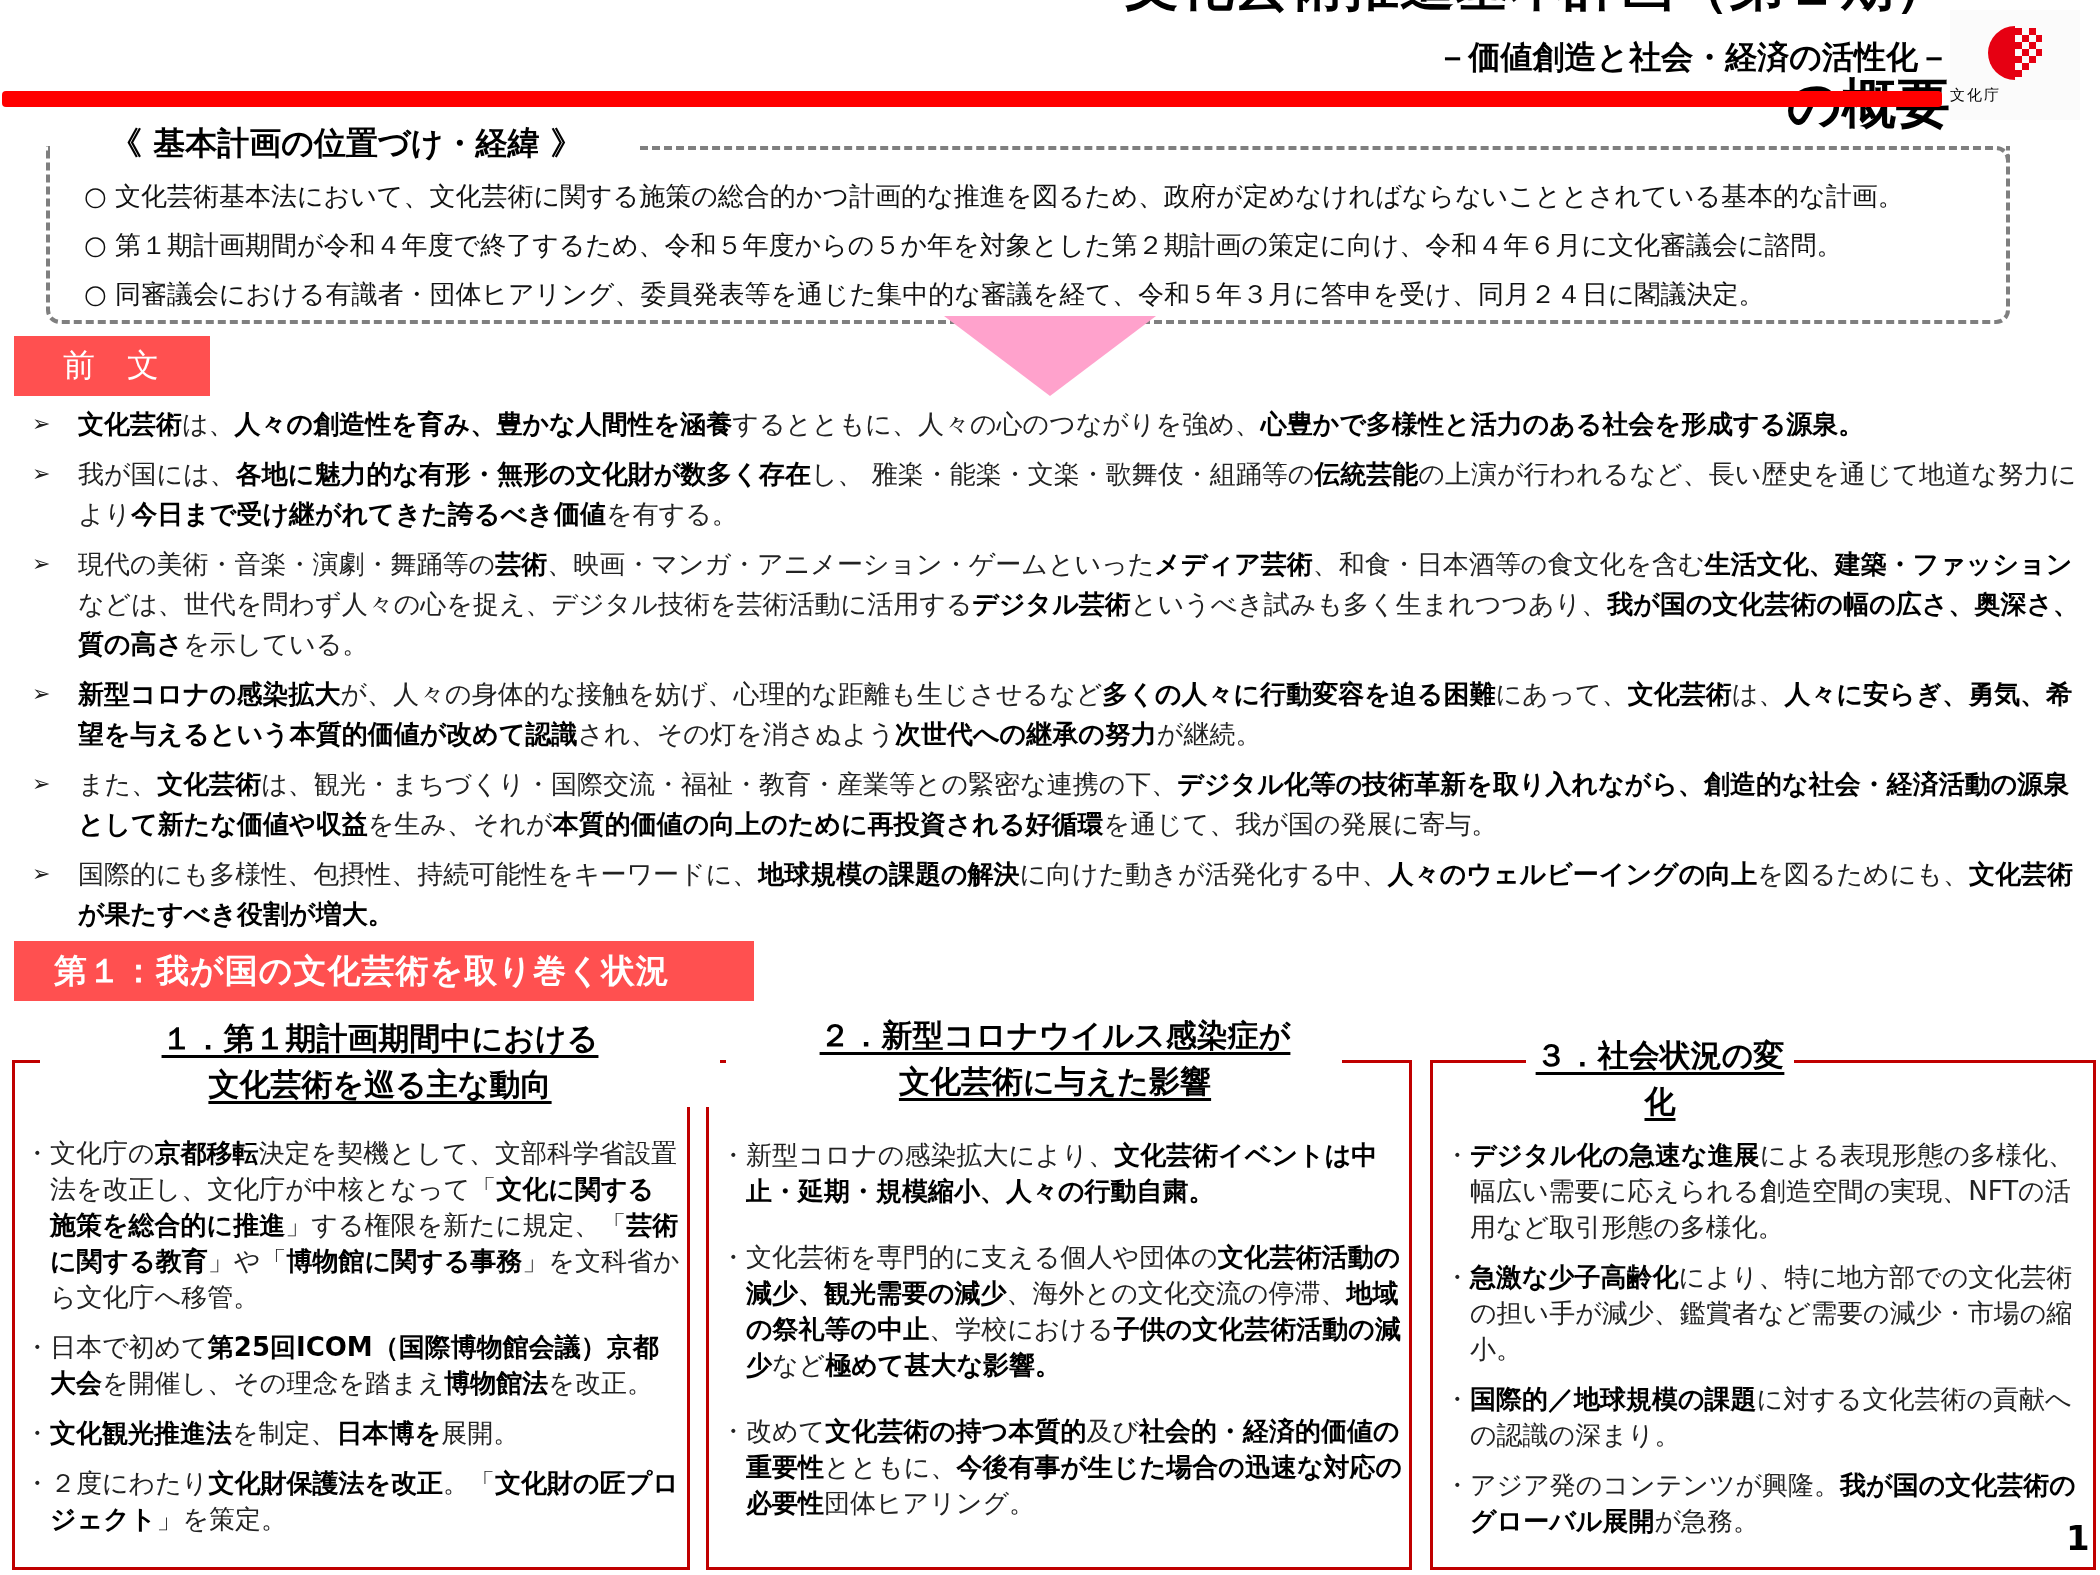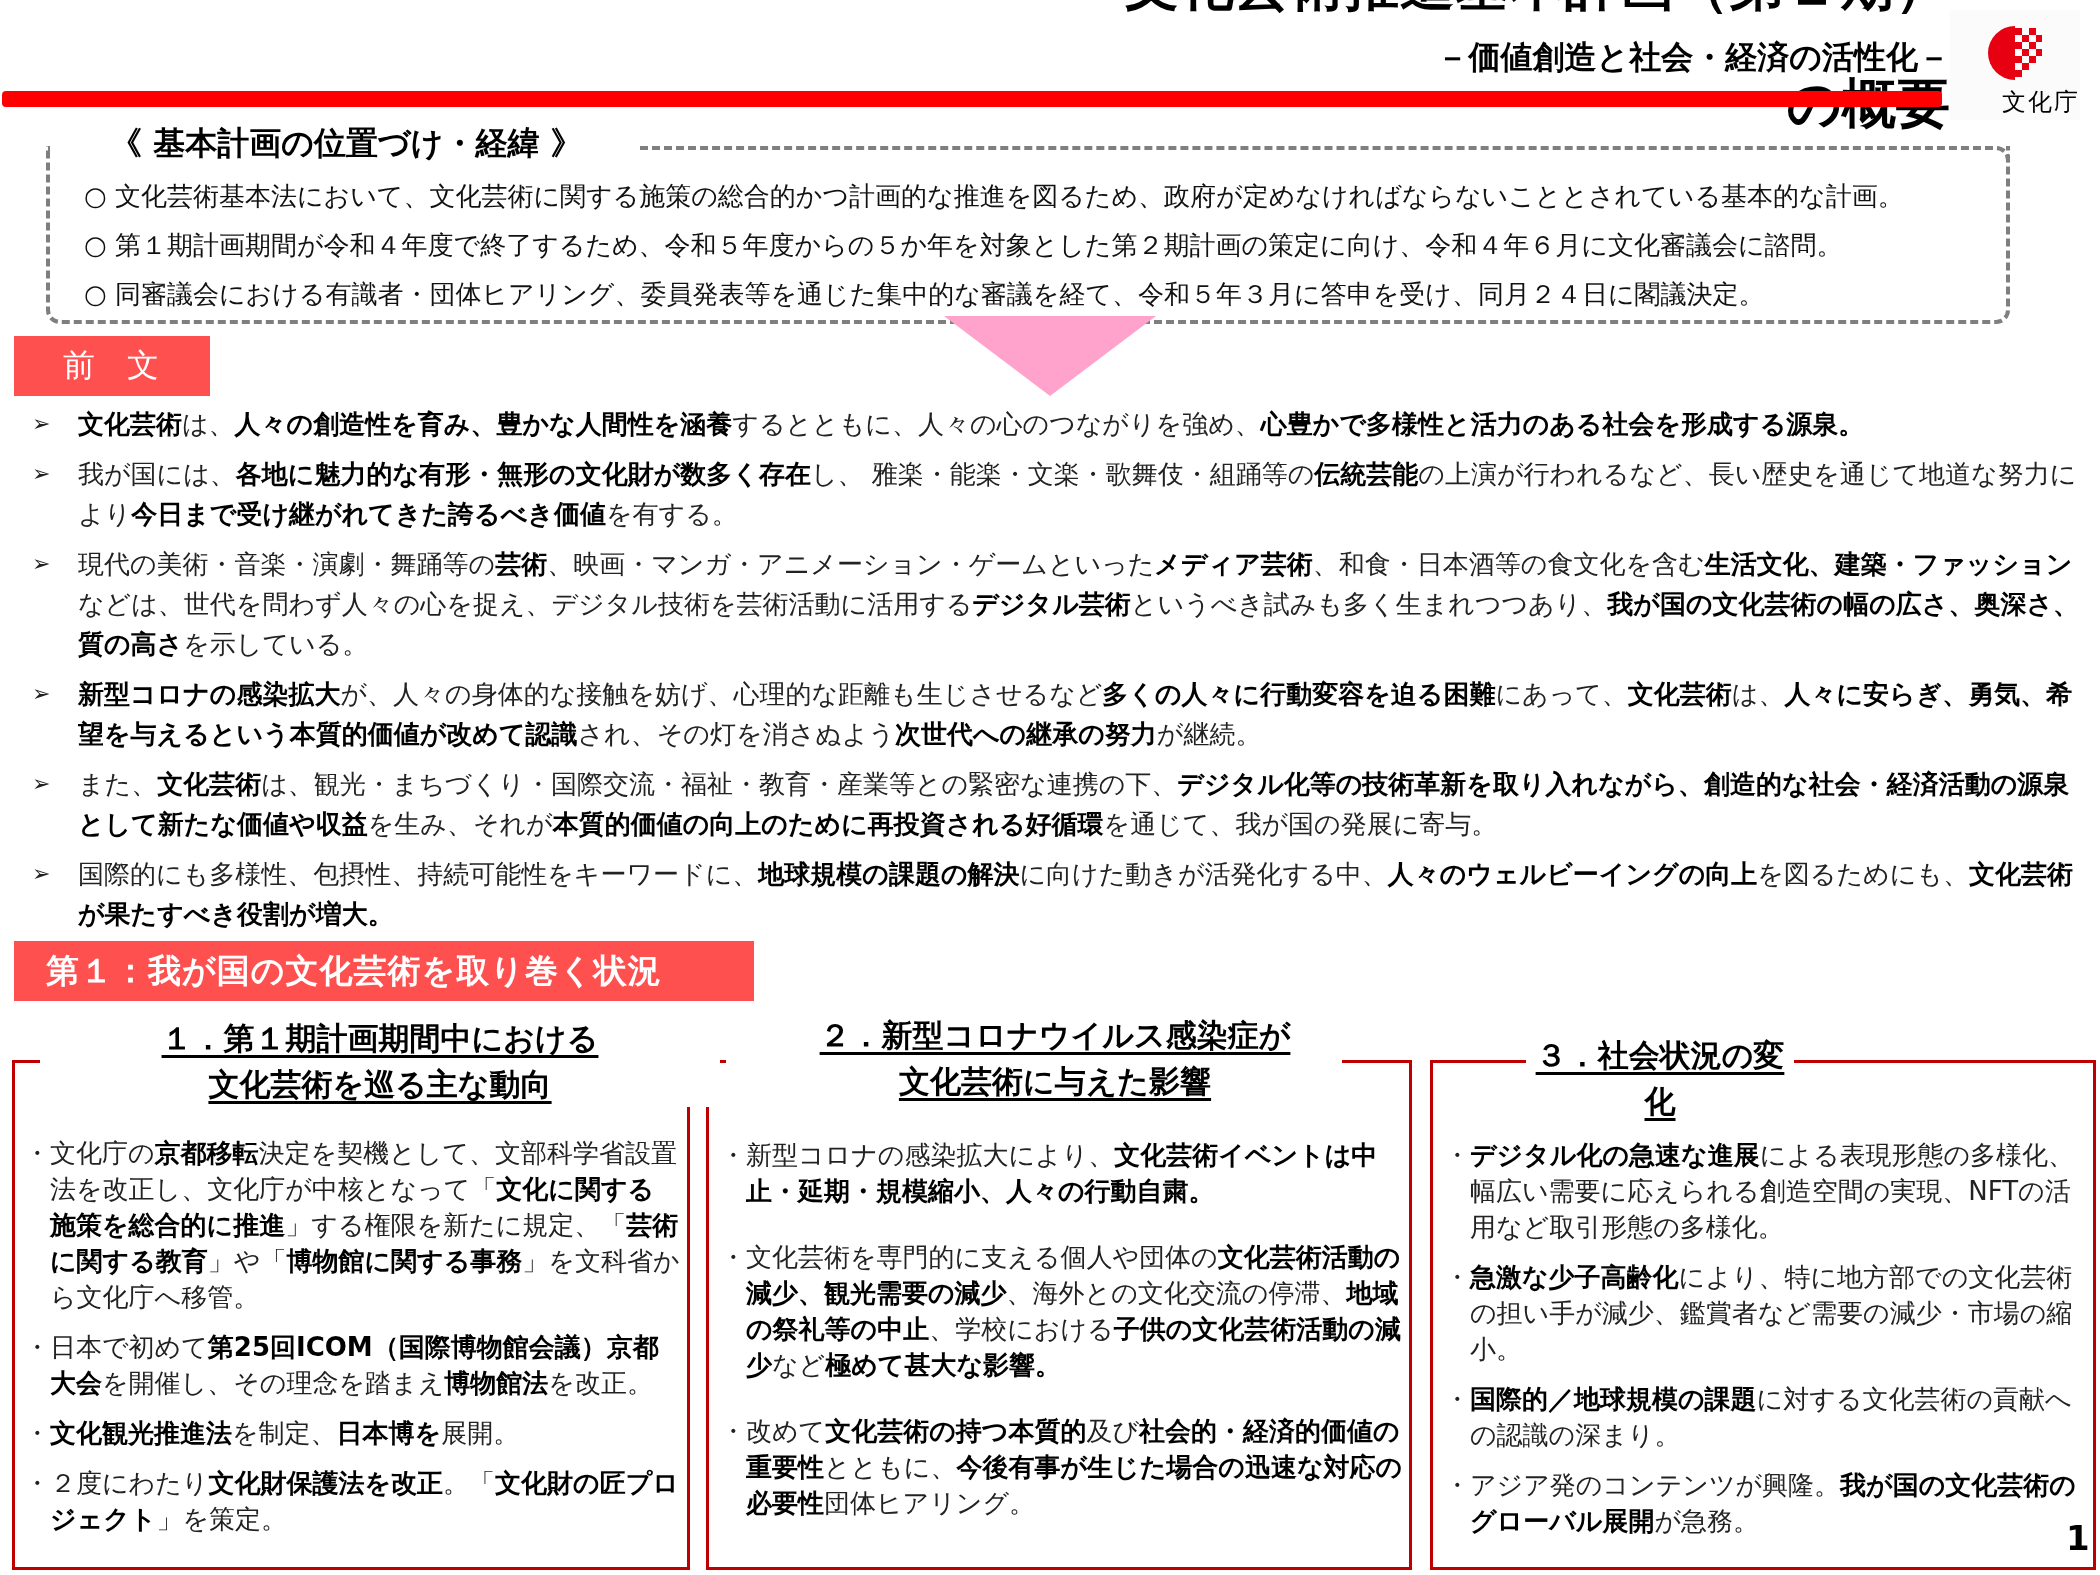--- a/index.html
+++ b/index.html
@@ -7,33 +7,33 @@
   body { position: relative; font-family: "DejaVu Sans", "Liberation Sans", sans-serif; color: #000; }
 
   .title-row { position: absolute; left: 0; top: 0; width: 1950px; height: 90px; display: flex; align-items: flex-end; justify-content: center; flex-direction: column; }
   .title-main { font-size: 54px; font-weight: bold; letter-spacing: 1px; line-height: 1; }
   .title-sub { font-size: 32px; font-weight: bold; margin-left: 30px; line-height: 1; padding-bottom: 4px; margin-top: 28px; }
   .title-end { font-size: 54px; font-weight: bold; line-height: 1; margin-left: 22px; }
   .red-bar { position: absolute; left: 2px; top: 91px; width: 1940px; height: 16px; background: #ff0000; border-radius: 4px; }
 
   .logo { position: absolute; left: 1950px; top: 10px; width: 130px; height: 110px; background: #fbfbfb; }
   .logo svg { position: absolute; left: 38px; top: 14px; }
-  .logo-text { position: absolute; left: 0; width: 130px; top: 76px; text-align: right; font-family: "DejaVu Serif", serif; font-size: 24px; letter-spacing: 2px; }
+  .logo-text { position: absolute; left: 0; width: 130px; top: 76px; text-align: left; font-family: "DejaVu Serif", serif; font-size: 15px; letter-spacing: 2px; }
 
   .bg-heading { position: absolute; left: 62px; top: 122px; font-size: 32px; font-weight: bold; margin-left: 48px; }
   .bg-box { position: absolute; left: 46px; top: 146px; width: 1964px; height: 178px; border: 4px dashed #7f7f7f; border-top: none; border-radius: 0 0 14px 14px; }
   .bg-box-top { position: absolute; left: 640px; top: 146px; width: 1370px; height: 18px; border-top: 4px dashed #7f7f7f; border-right: 4px dashed #7f7f7f; border-radius: 0 14px 0 0; }
   .bg-items { position: absolute; left: 84px; top: 172px; font-size: 26px; line-height: 49px; color: #111; }
   .bg-item { white-space: nowrap; }
 
   .arrow { position: absolute; left: 944px; top: 316px; width: 0; height: 0; border-left: 106px solid transparent; border-right: 106px solid transparent; border-top: 80px solid #ffa2cc; }
 
   .section-label { position: absolute; background: #ff5050; color: #fff; display: flex; align-items: center; }
   .pre-label { left: 14px; top: 336px; width: 196px; height: 60px; justify-content: center; font-size: 32px; letter-spacing: 32px; padding-left: 30px; font-weight: normal; }
-  .s1-label { left: 14px; top: 941px; width: 740px; height: 60px; padding-left: 32px; font-size: 33px; font-weight: bold; letter-spacing: 1px; }
+  .s1-label { left: 14px; top: 941px; width: 740px; height: 60px; padding-left: 40px; font-size: 33px; font-weight: bold; letter-spacing: 1px; }
 
   .pre-list { position: absolute; left: 30px; top: 404px; width: 2060px; }
   .pre-item { position: relative; padding-left: 48px; font-size: 26px; line-height: 40px; margin-bottom: 10px; color: #222; }
   .pre-item .arr { position: absolute; left: 2px; top: 0; font-size: 22px; }
   .b { font-weight: bold; color: #000; }
 
   .col { position: absolute; top: 1060px; border: 3px solid #c00000; border-top: none; height: 510px; }
   .col-top-l, .col-top-r { position: absolute; top: 1060px; height: 3px; background: #c00000; }
   .col-head { position: absolute; text-align: center; font-size: 31px; font-weight: bold; line-height: 46px; }
   .col-head span { text-decoration: underline; text-underline-offset: 6px; }

